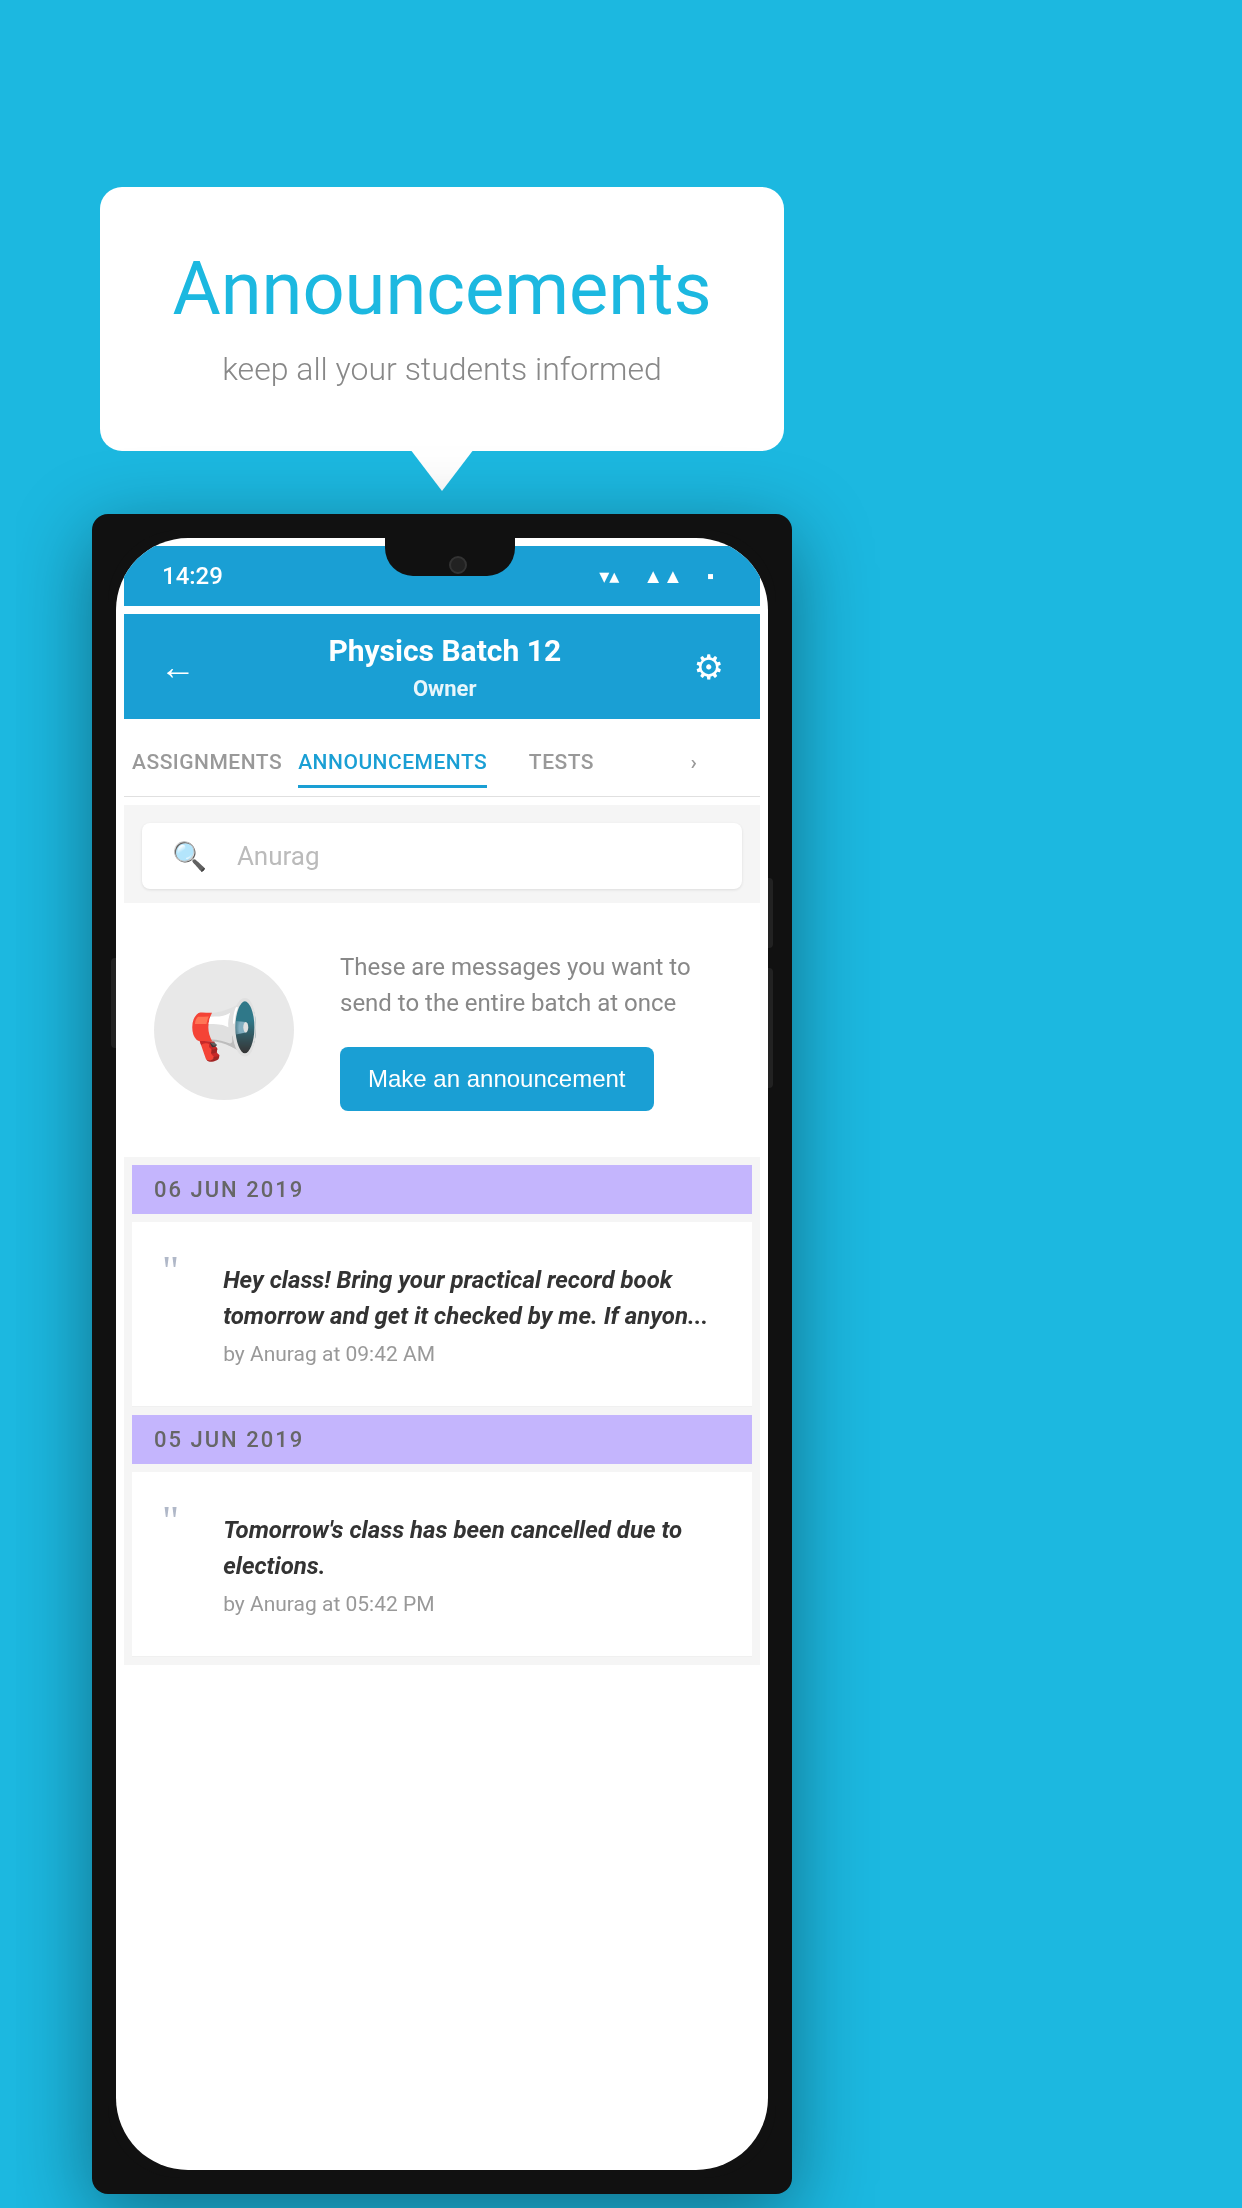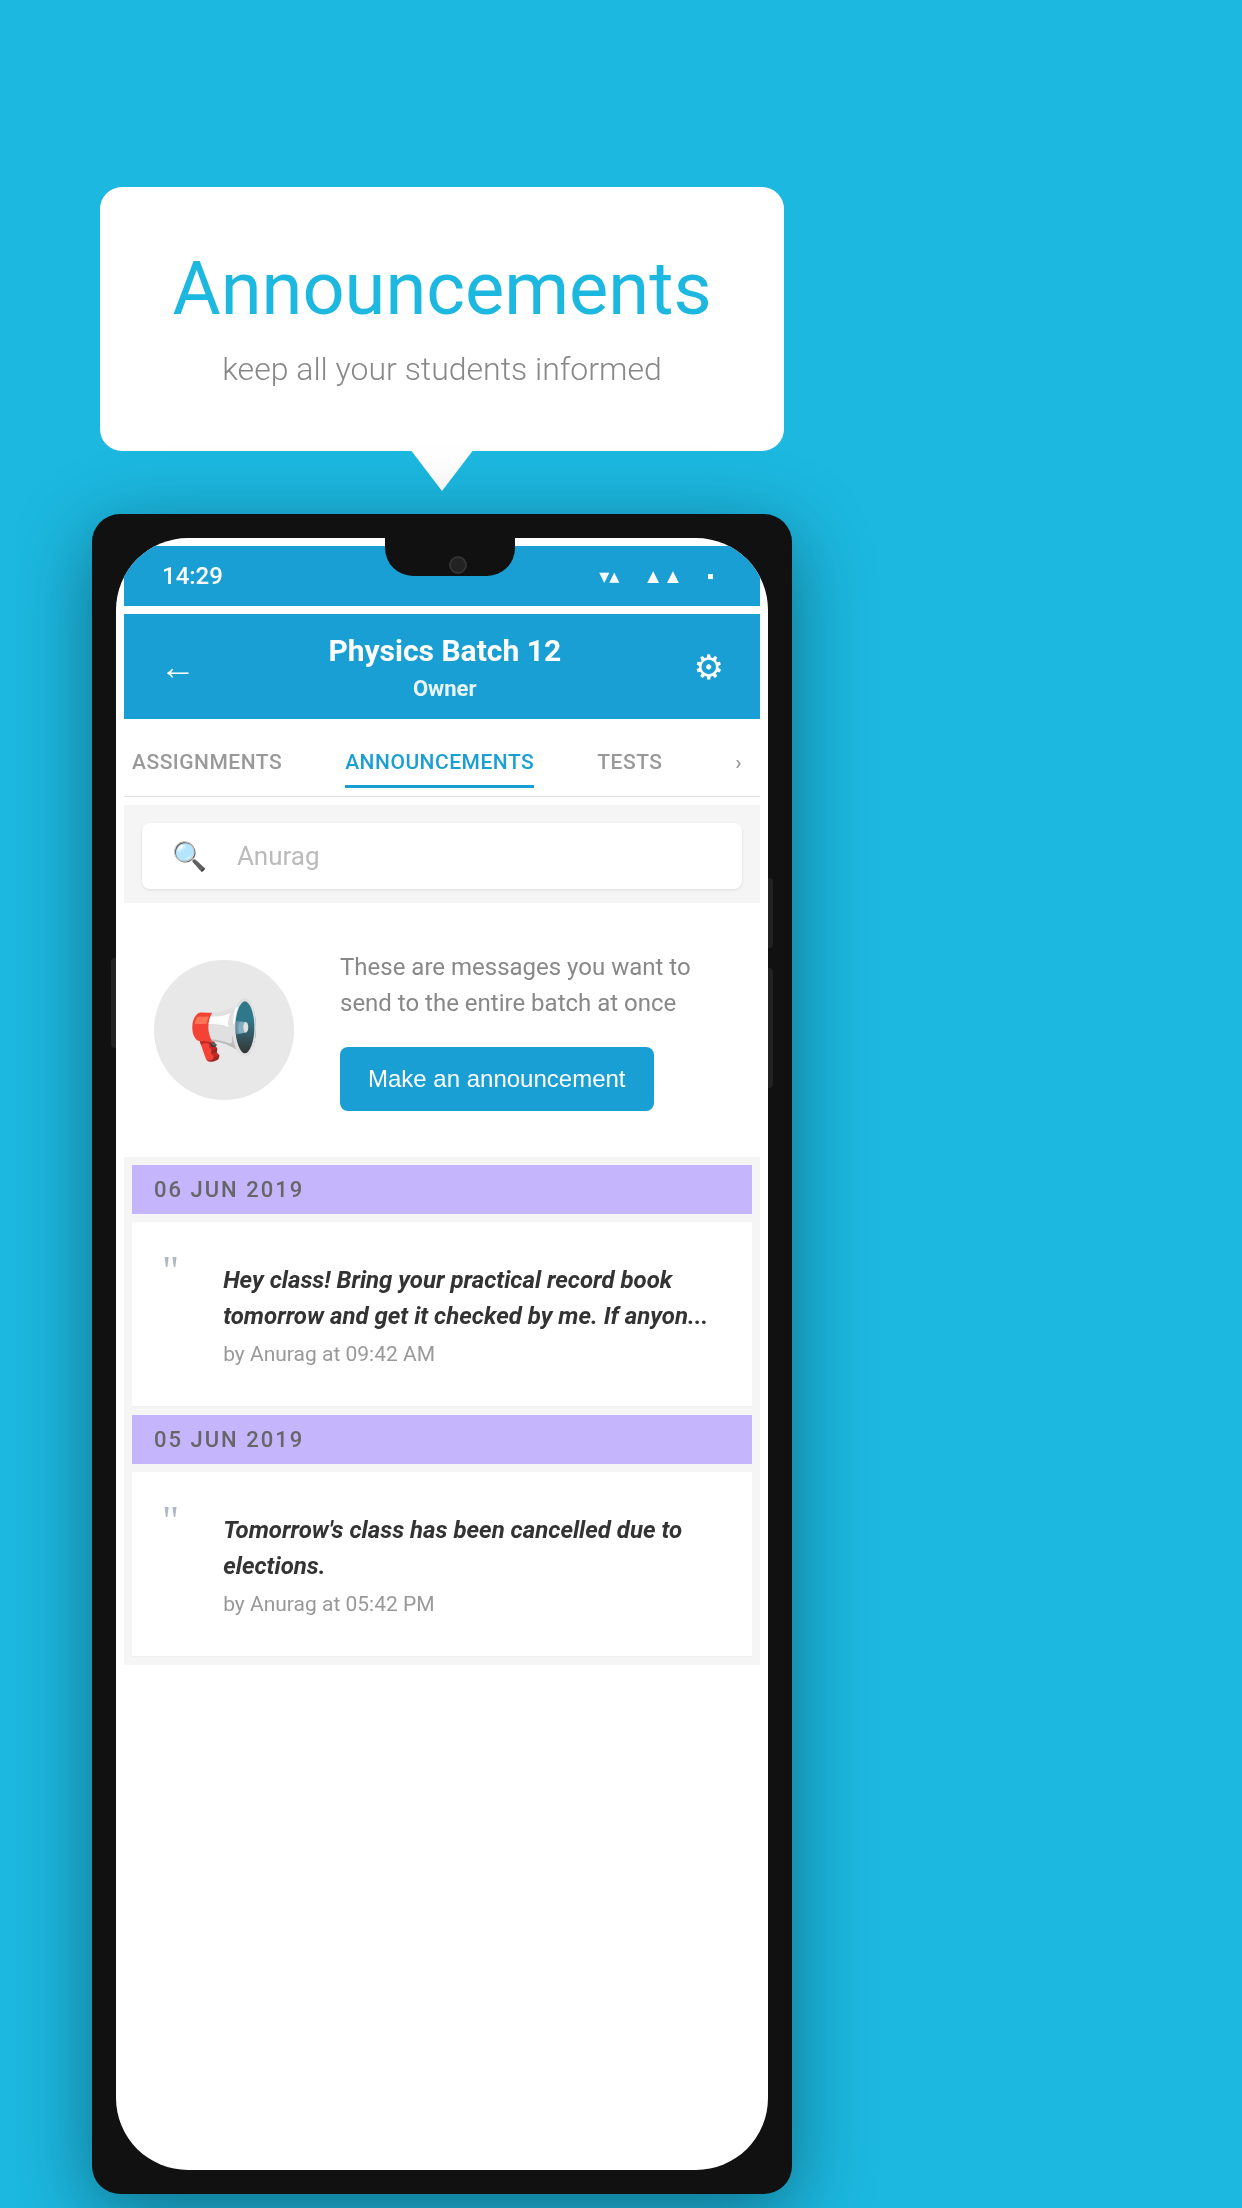--- a/index.html
+++ b/index.html
@@ -51,21 +51,21 @@
     }
 
     
     .phone-frame {
       position: absolute;
       top: 490px;
       left: 68px;
       width: 700px;
       height: 1680px;
       background: #111;
-      border-radius: 28px;
+      border-radius: 16px;
       padding: 0;
       box-shadow: 0 20px 80px rgba(0,0,0,0.4);
       overflow: hidden;
     }
 
     
     .phone-inner {
       position: absolute;
       top: 8px;
       left: 8px;
@@ -171,21 +171,20 @@
       color: white;
       font-size: 34px;
     }
 
     
     .tab-bar {
       background: white;
       display: flex;
       border-bottom: 1px solid #e0e0e0;
       height: 70px;
-      gap: 47px;
     }
     .tab-item {
       flex: 1;
       display: flex;
       align-items: center;
       justify-content: center;
       font-size: 21px;
       font-weight: 500;
       color: #999;
       cursor: pointer;

